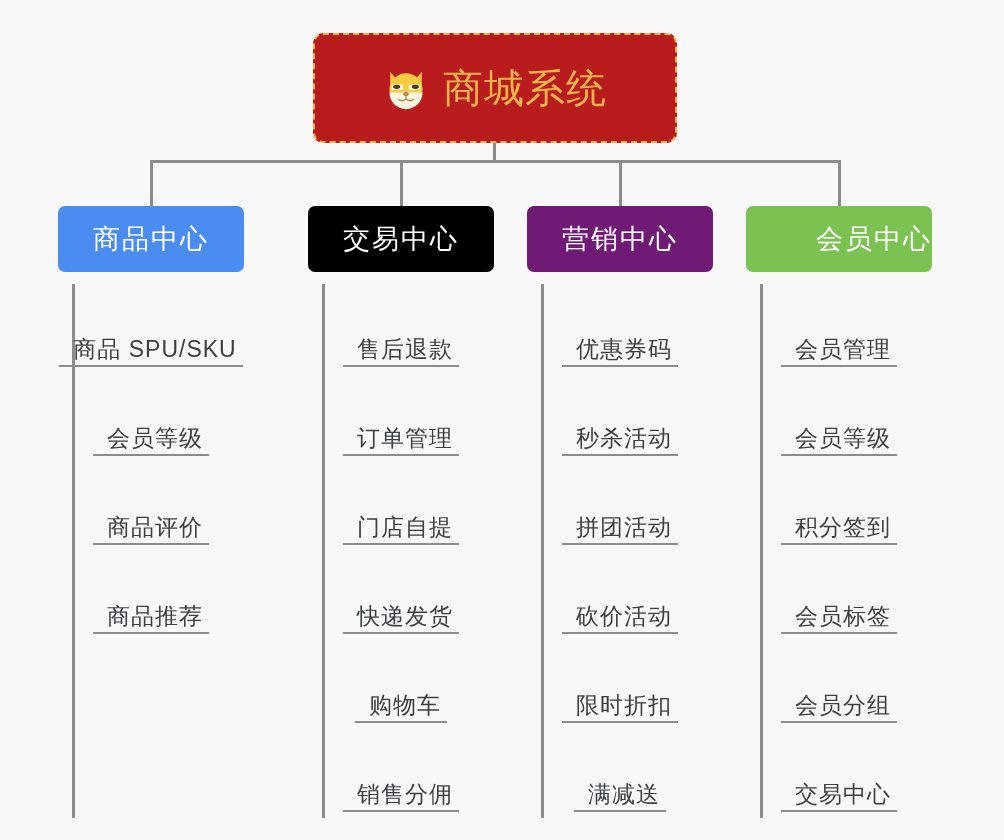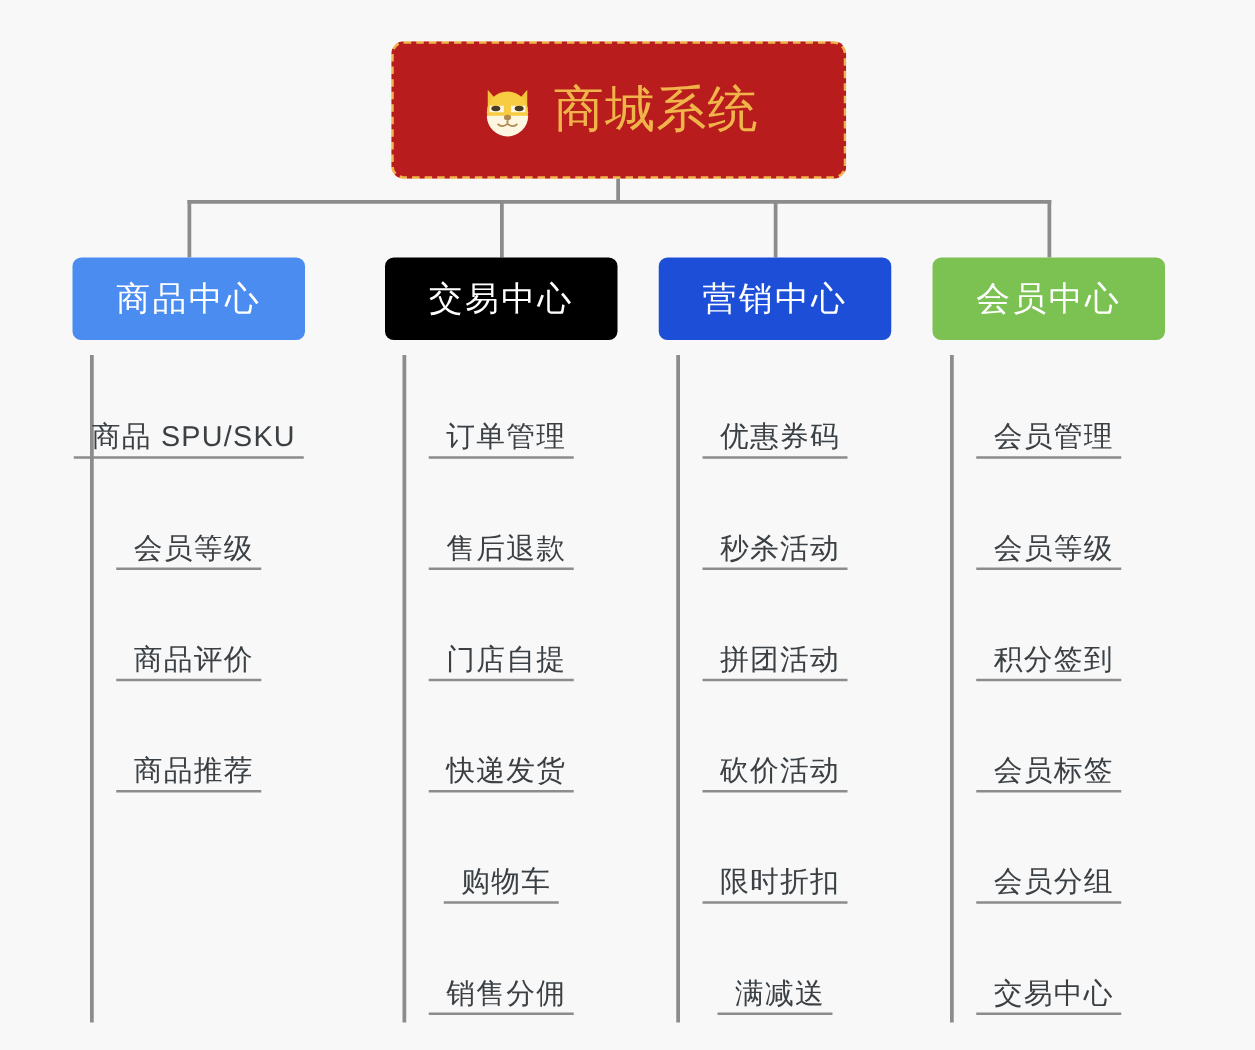--- a/index.html
+++ b/index.html
@@ -176,42 +176,42 @@
     </div>
   </div>
 
   <div class="column" style="left:308px; width:186px;">
     <div class="cat-box" style="background:#000000;justify-content:center;">
       <span>交易中心</span>
     </div>
     <div class="leaves">
       <div class="leaf-trunk" style="height:534px;"></div>
       <div class="leaf">
+          <span class="leaf-label">售后退款</span>
+        </div>
+      <div class="leaf">
           <span class="leaf-label">订单管理</span>
         </div>
       <div class="leaf">
-          <span class="leaf-label">售后退款</span>
-        </div>
-      <div class="leaf">
           <span class="leaf-label">门店自提</span>
         </div>
       <div class="leaf">
           <span class="leaf-label">快递发货</span>
         </div>
       <div class="leaf">
           <span class="leaf-label">购物车</span>
         </div>
       <div class="leaf">
           <span class="leaf-label">销售分佣</span>
         </div>
     </div>
   </div>
 
   <div class="column" style="left:527px; width:186px;">
-    <div class="cat-box" style="background:#1d4ed8;">
+    <div class="cat-box" style="background:#701a75;">
       <span>营销中心</span>
     </div>
     <div class="leaves">
       <div class="leaf-trunk" style="height:534px;"></div>
       <div class="leaf">
           <span class="leaf-label">优惠券码</span>
         </div>
       <div class="leaf">
           <span class="leaf-label">秒杀活动</span>
         </div>
@@ -224,21 +224,21 @@
       <div class="leaf">
           <span class="leaf-label">限时折扣</span>
         </div>
       <div class="leaf">
           <span class="leaf-label">满减送</span>
         </div>
     </div>
   </div>
 
   <div class="column" style="left:746px; width:186px;">
-    <div class="cat-box" style="background:#7cc252;">
+    <div class="cat-box" style="background:#7cc252;justify-content:flex-end;">
       <span>会员中心</span>
     </div>
     <div class="leaves">
       <div class="leaf-trunk" style="height:534px;"></div>
       <div class="leaf">
           <span class="leaf-label">会员管理</span>
         </div>
       <div class="leaf">
           <span class="leaf-label">会员等级</span>
         </div>

